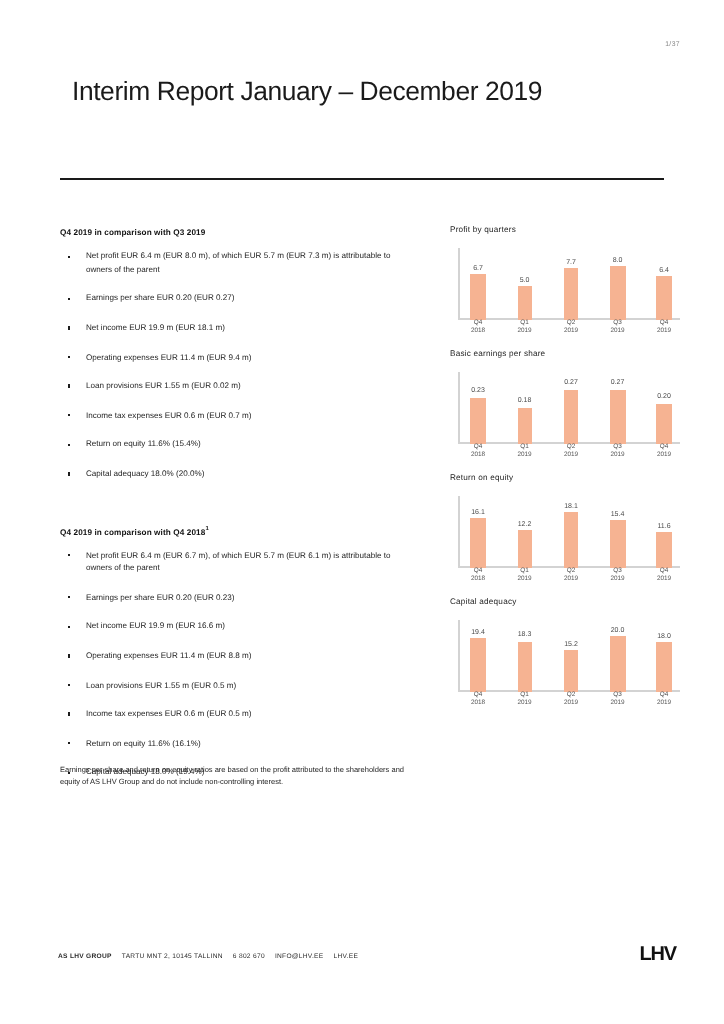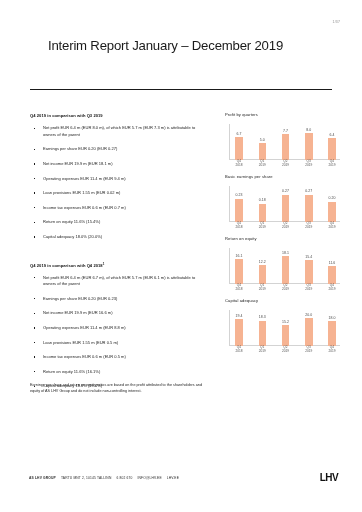--- a/index.html
+++ b/index.html
@@ -4,21 +4,21 @@
 <style>
   html,body{margin:0;padding:0;background:#b0b0b0;}
   body{font-family:"Liberation Sans",sans-serif;}
   .page{
     position:relative;width:362px;height:512px;background:#ffffff;overflow:hidden;
   }
   .pageno{
     position:absolute;top:20px;right:22px;font-size:3.4px;color:#888;letter-spacing:.2px;
   }
   .title{
-    position:absolute;left:48px;top:38px;width:300px;
+    position:absolute;left:36px;top:38px;width:300px;
     font-size:13.2px;line-height:16px;color:#1a1a1a;font-weight:400;
     letter-spacing:-0.2px;
   }
   .rule{
     position:absolute;left:30px;top:89px;width:302px;height:1.3px;background:#1a1a1a;
   }
   
   .col-left{position:absolute;left:30px;top:112px;width:178px;}
   .sec-head{
     font-size:4.1px;font-weight:bold;color:#111;margin:0 0 7px 0;letter-spacing:.05px;

